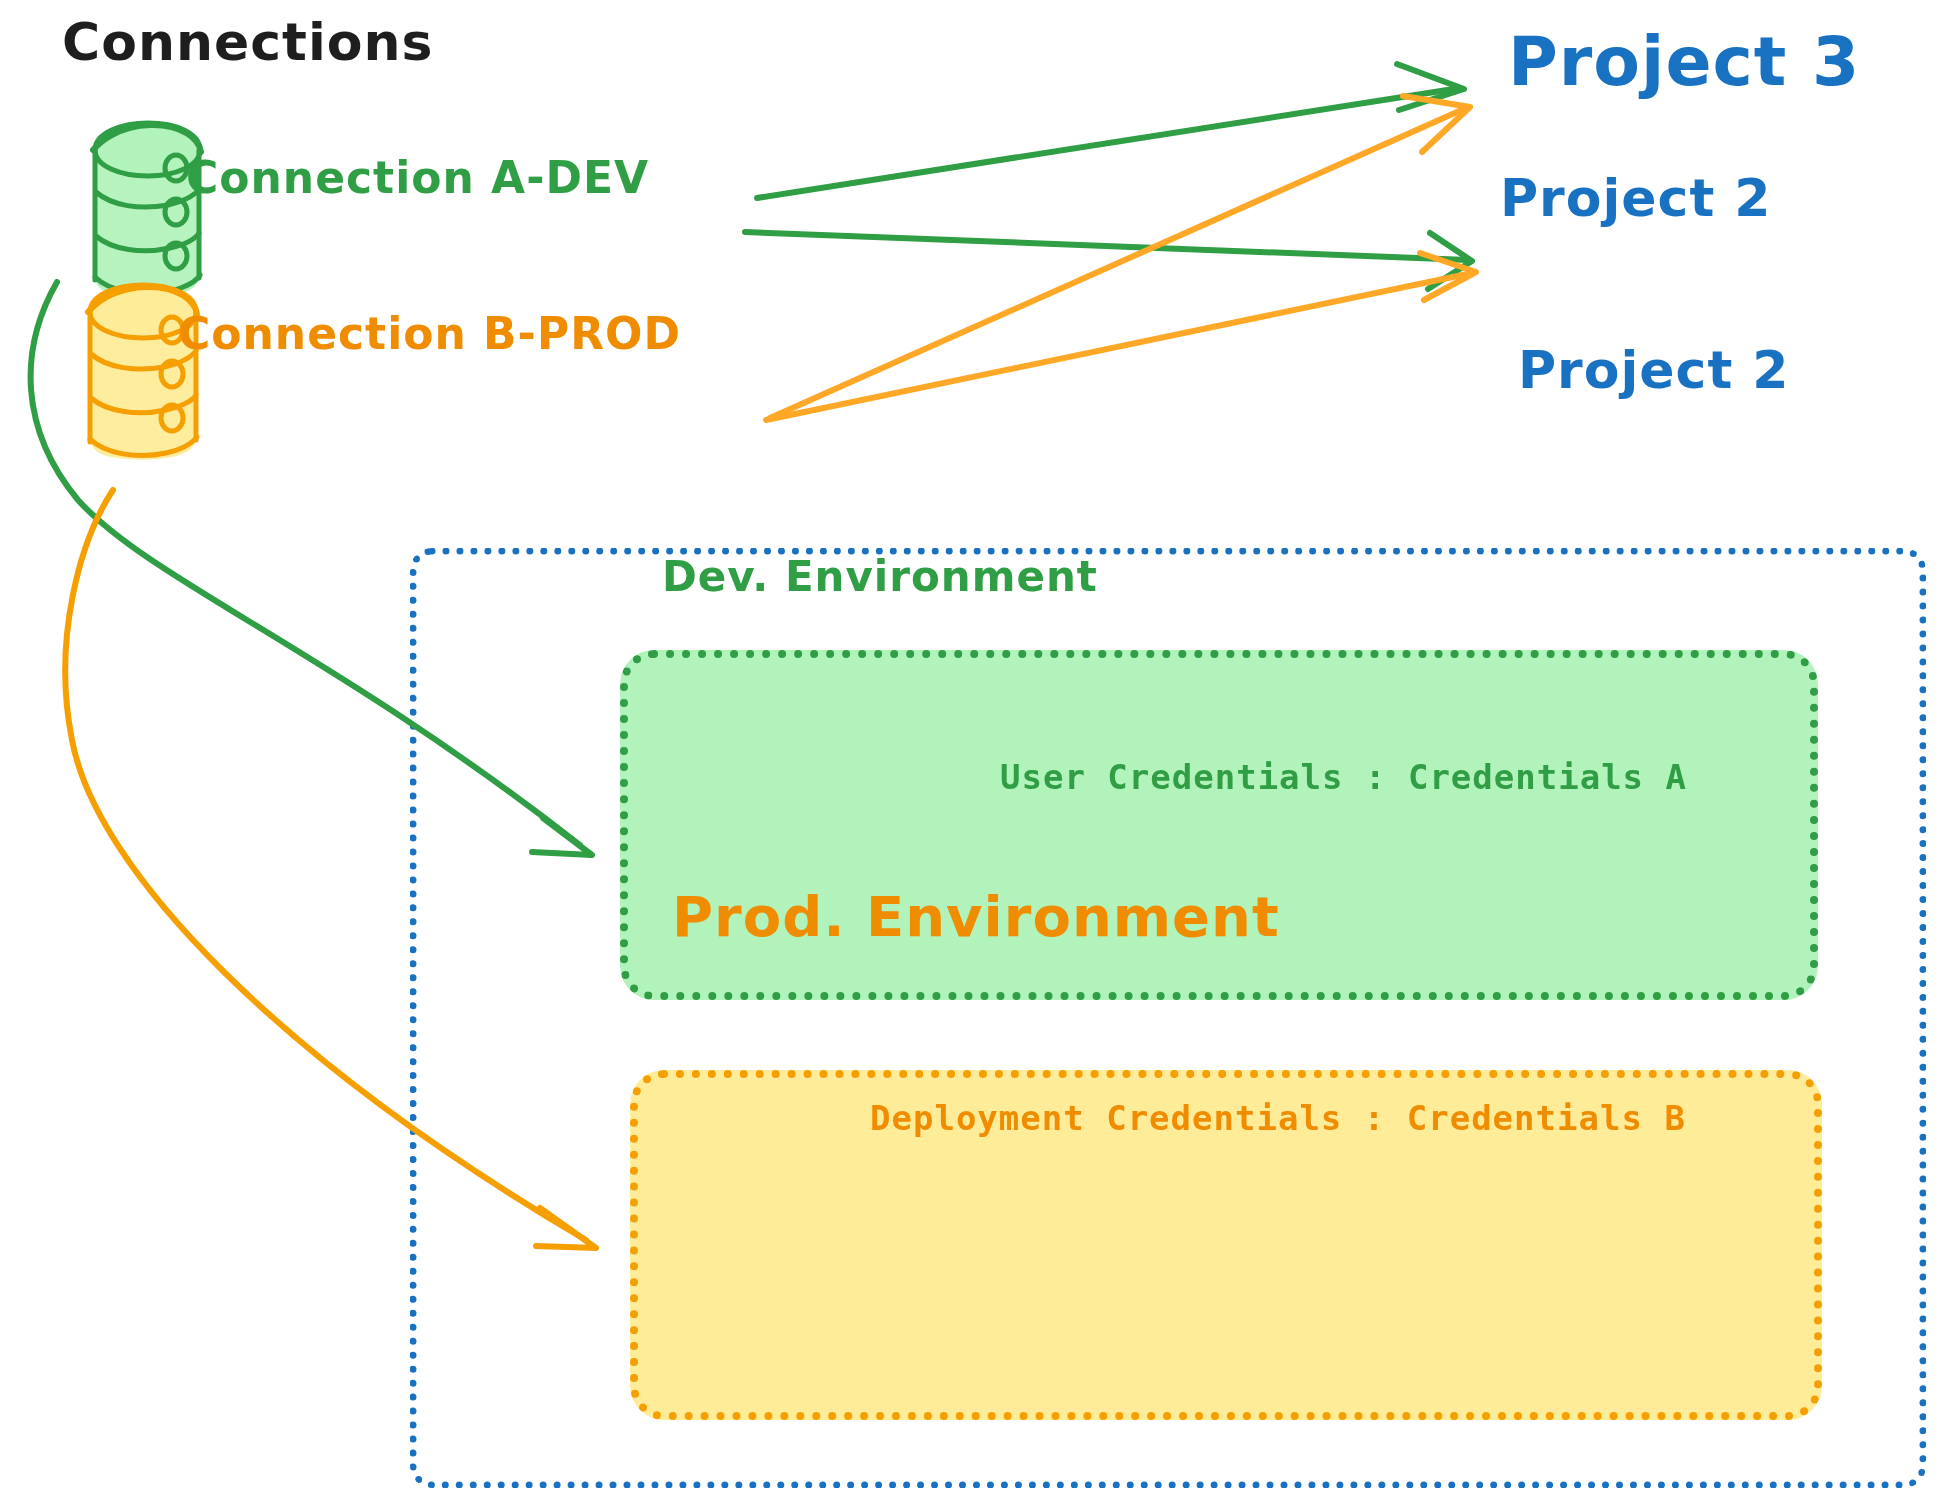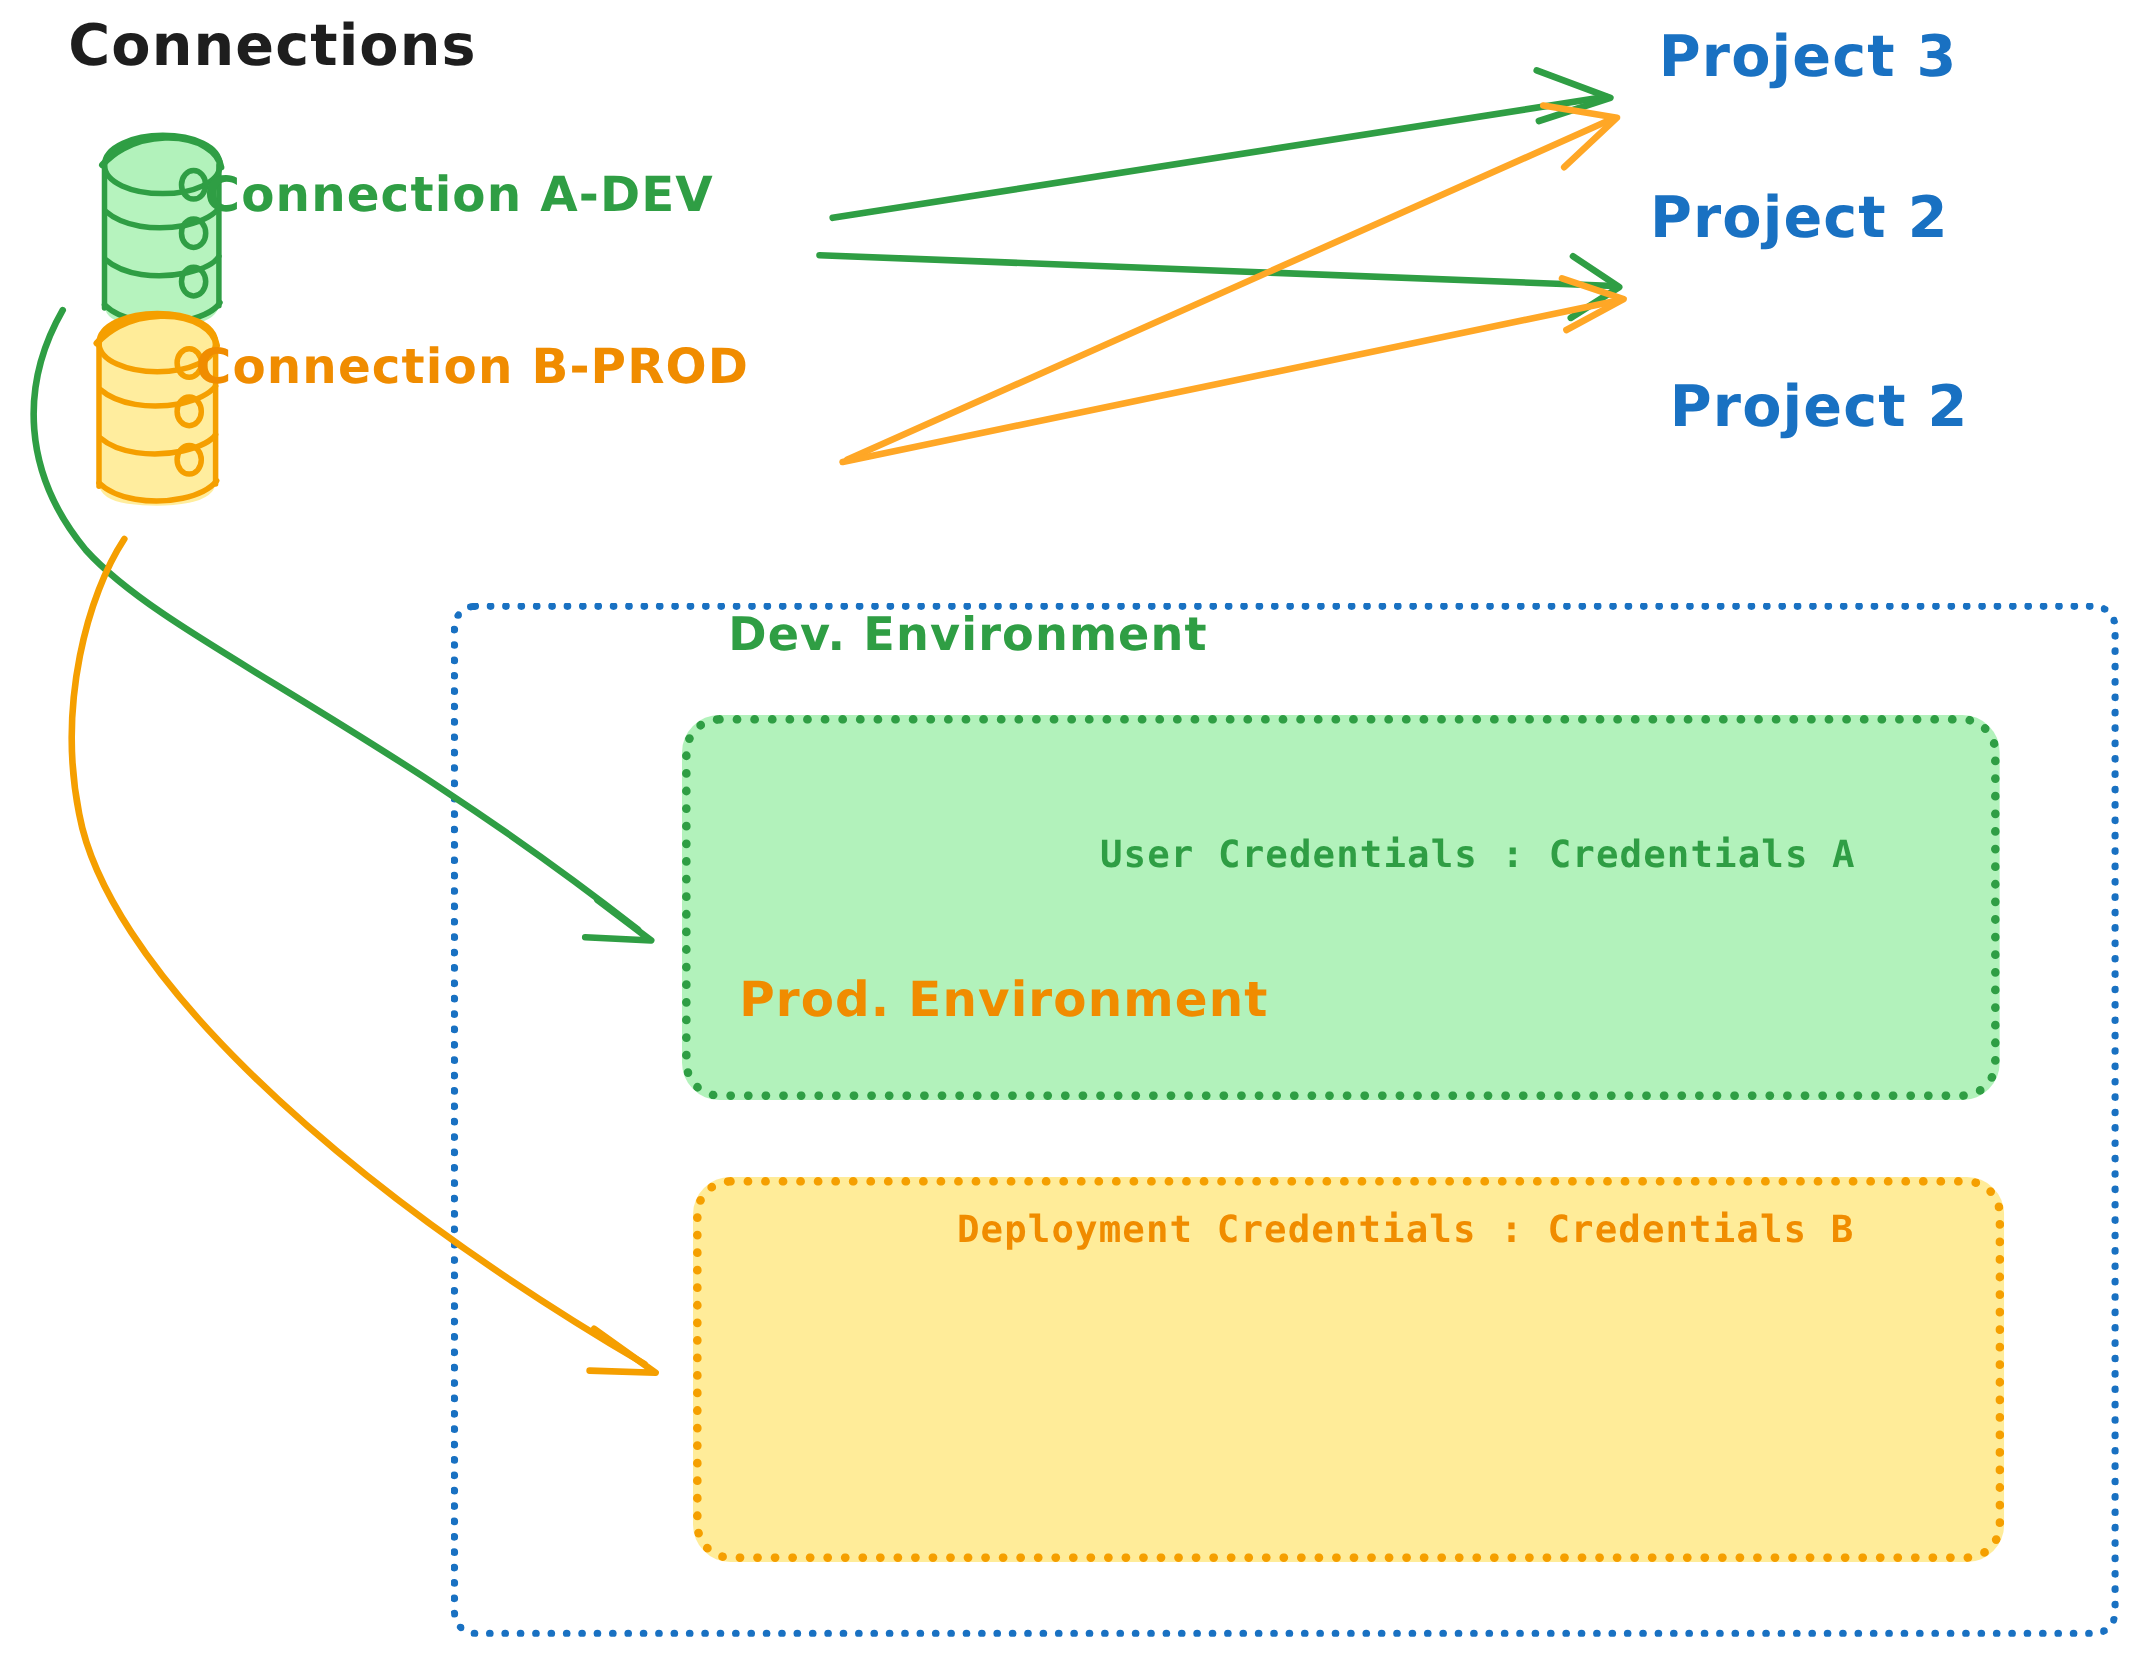--- a/index.html
+++ b/index.html
@@ -10,26 +10,26 @@
   .txt{position:absolute;white-space:pre;}
 
   
   .hand{font-family:"DejaVu Sans",sans-serif;font-weight:700;letter-spacing:1px;}
   .mono{font-family:"DejaVu Sans Mono",monospace;font-weight:700;}
 
   #title{left:62px;top:12px;font-size:52px;color:#1e1e1e;}
   #conn-a-label{left:186px;top:152px;font-size:44px;color:#2f9e44;}
   #conn-b-label{left:178px;top:308px;font-size:44px;color:#f08c00;}
 
-  #proj3{left:1508px;top:22px;font-size:52px;color:#1971c2;}
+  #proj3{left:1508px;top:22px;font-size:68px;color:#1971c2;}
   #proj2{left:1500px;top:168px;font-size:52px;color:#1971c2;}
   #proj1{left:1518px;top:340px;font-size:52px;color:#1971c2;}
 
   #dev-title{left:662px;top:552px;font-size:42px;color:#2f9e44;}
-  #prod-title{left:672px;top:884px;font-size:44px;color:#f08c00;}
+  #prod-title{left:672px;top:884px;font-size:56px;color:#f08c00;}
 
   #dev-cred{left:1000px;top:718px;font-size:34px;color:#2f9e44;letter-spacing:1px;margin-top:39px;}
   #prod-cred{left:870px;top:1058px;font-size:34px;color:#f08c00;letter-spacing:1px;margin-top:40px;}
 
   .box{position:absolute;box-sizing:border-box;}
   #proj1-box{left:410px;top:548px;width:1516px;height:940px;
              border:7px dotted #1971c2;border-radius:22px;background:transparent;}
   #dev-box{left:620px;top:650px;width:1198px;height:350px;
            border:8px dotted #2f9e44;border-radius:34px;background:#b2f2bb;}
   #prod-box{left:630px;top:1070px;width:1192px;height:350px;

